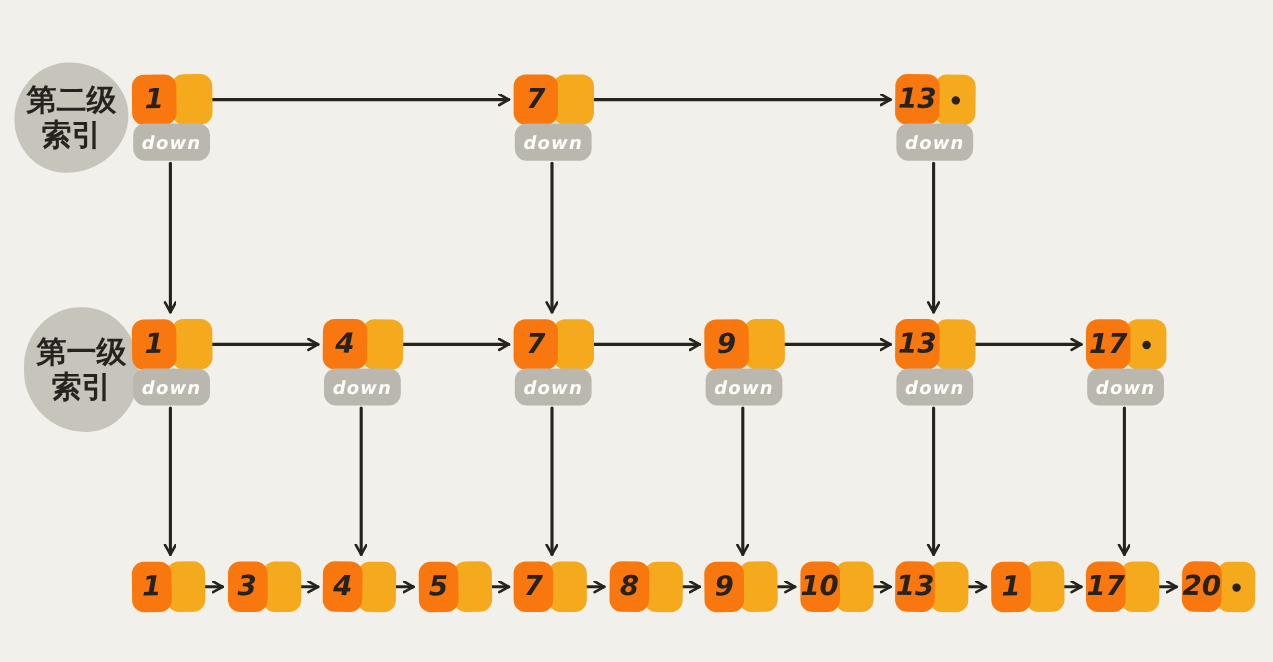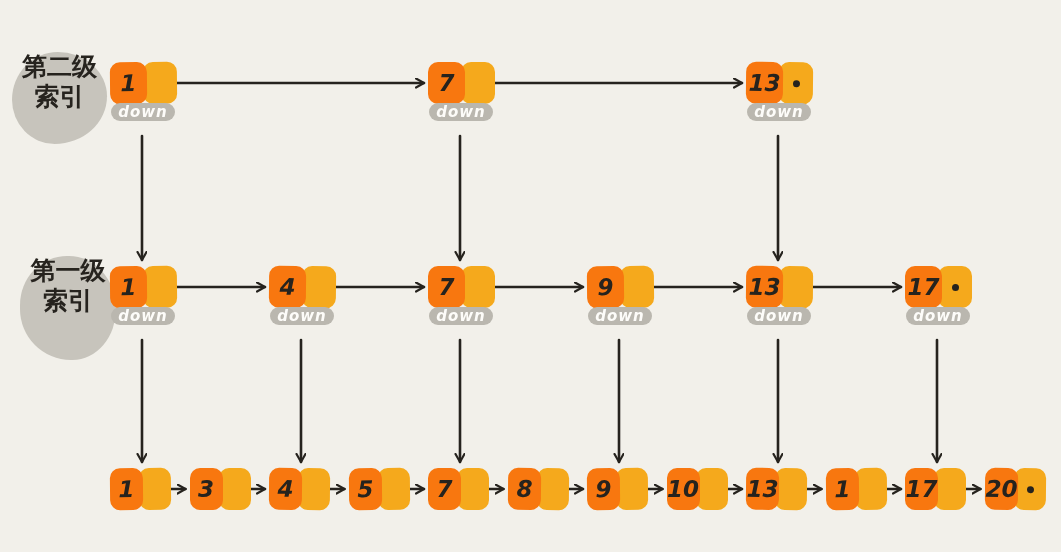--- a/index.html
+++ b/index.html
@@ -7,41 +7,41 @@
     --blob:#c7c4bc; --ink:#26231e; --white:#fdfcf9;
   }
   html,body{margin:0;padding:0;background:var(--bg);}
   #canvas{
     position:relative;width:1061px;height:552px;background:var(--bg);
     overflow:hidden;font-family:"DejaVu Sans",sans-serif;
   }
   #arrows{position:absolute;left:0;top:0;width:1061px;height:552px;pointer-events:none;}
   .blob{
     position:absolute;background:var(--blob);color:var(--ink);
-    display:flex;flex-direction:column;align-items:center;
+    display:flex;flex-direction:column;align-items:center;justify-content:center;
     font-weight:bold;font-size:25px;line-height:1.18;text-align:center;
     border-radius:48% 52% 55% 45% / 52% 48% 52% 48%;
     font-family:"DejaVu Sans",sans-serif;
   }
   .blob span{display:block;}
   .node{position:absolute;display:flex;}
   .cell{
     height:42px;border-radius:10px;display:flex;align-items:center;justify-content:center;
   }
   .cell.orange{
     background:var(--orange);z-index:2;
     color:var(--ink);font-style:italic;font-weight:bold;font-size:23px;
   }
   .cell.yellow{background:var(--yellow);z-index:1;margin-left:-4px;position:relative;}
   .dot{width:7px;height:7px;border-radius:50%;background:var(--ink);}
   .pill{
     position:absolute;background:var(--pill);color:var(--white);
     border-radius:10px;display:flex;align-items:center;justify-content:center;
     font-size:15px;font-weight:bold;font-style:italic;letter-spacing:1px;
-    width:64px;height:18px;z-index:0;
+    width:64px;height:31px;z-index:0;
   }
 </style>
 </head>
 <body>
 
 <div id="canvas">
 
   <svg id="arrows" viewBox="0 0 1061 552" xmlns="http://www.w3.org/2000/svg">
     <defs>
       <marker id="ah" markerWidth="14" markerHeight="14" refX="9" refY="5" orient="auto" markerUnits="userSpaceOnUse">

